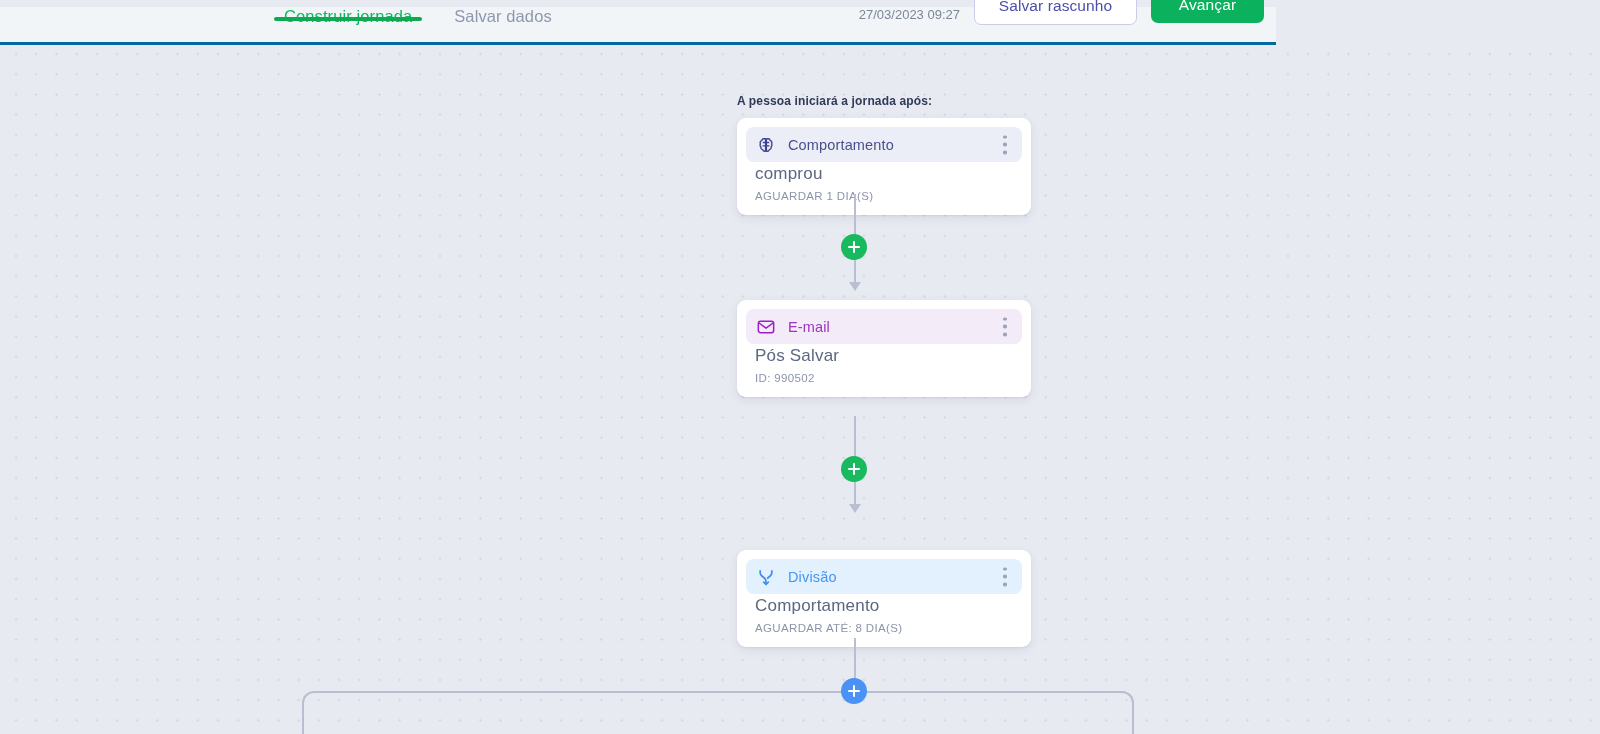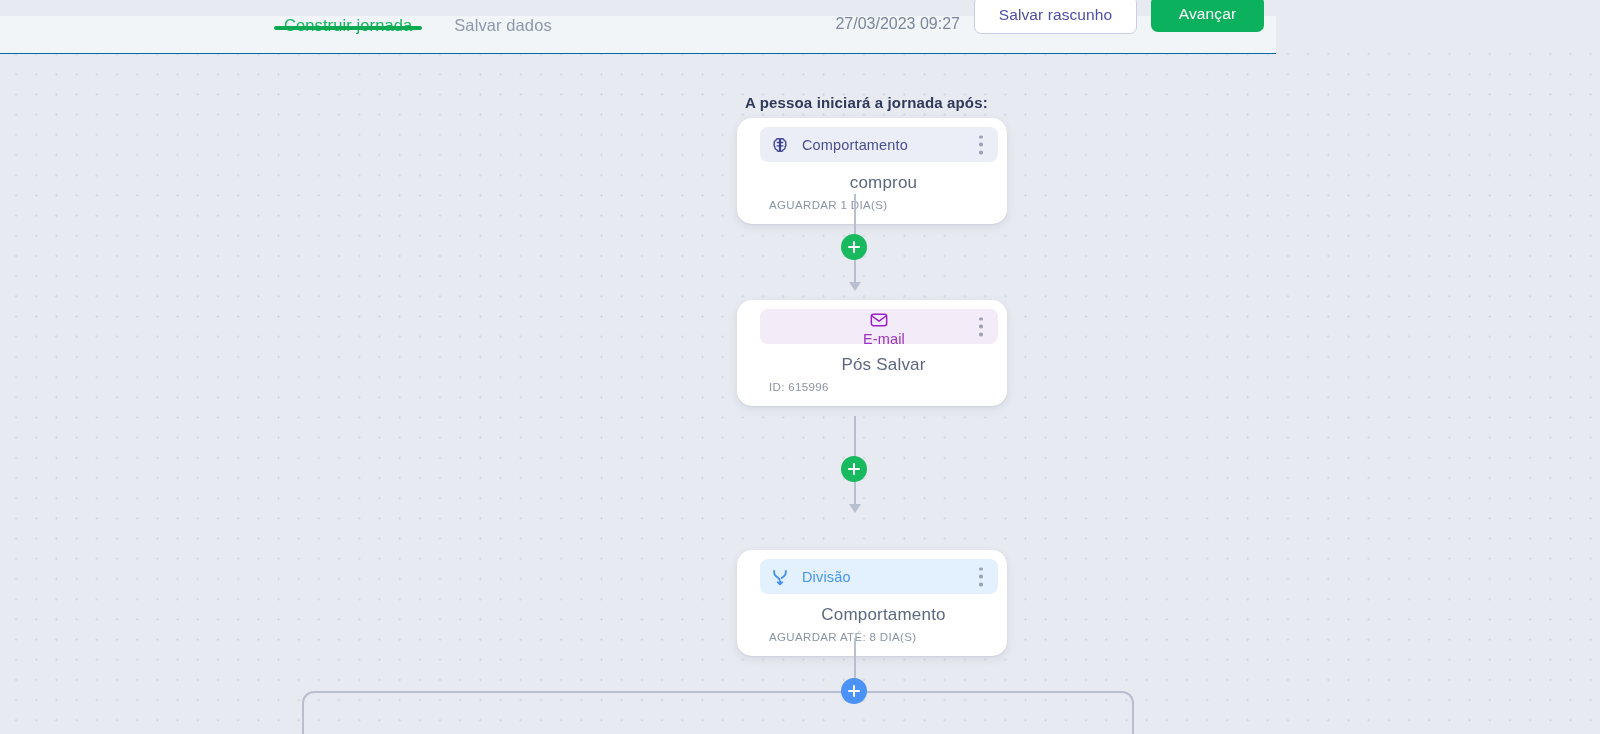--- a/index.html
+++ b/index.html
@@ -14,25 +14,25 @@
   #app {
     position: relative;
     width: 1600px;
     height: 734px;
     background: #e8eaf1;
   }
 
   
   .header {
     position: absolute;
-    left: 0; top: 16px;
+    left: 0; top: 7px;
     width: 1276px;
     height: 38px;
     background: #f2f5f7;
-    border-bottom: 1px solid #0369a1;
+    border-bottom: 3px solid #0369a1;
     z-index: 20;
   }
 
   .tabs {
     position: absolute;
     left: 280px; top: 0;
     height: 38px;
     display: flex;
     align-items: flex-start;
     gap: 34px;
@@ -64,21 +64,21 @@
   .header-right {
     position: absolute;
     right: 12px; top: 0;
     height: 38px;
     display: flex;
     align-items: flex-start;
     gap: 14px;
   }
 
   .timestamp {
-    font-size: 16px;
+    font-size: 13px;
     color: #7c879a;
     line-height: 16px;
     padding-top: 0;
     white-space: nowrap;
   }
 
   .btn-draft {
     display: flex;
     align-items: center;
     justify-content: center;
@@ -123,37 +123,36 @@
     background-size: 20.2px 20.2px;
     background-position: 6px 6px;
     overflow: hidden;
   }
 
   
   .flow-heading {
     position: absolute;
     left: 737px;
     top: 56px;
-    font-size: 15px;
+    font-size: 12px;
     font-weight: bold;
     color: #2f3a5a;
     letter-spacing: .15px;
     white-space: nowrap;
-    margin-left: 8px;
   }
 
   
   .node {
     position: absolute;
-    width: 270px;
+    width: 294px;
     background: #ffffff;
-    border-radius: 15px;
+    border-radius: 9px;
     box-shadow: 0 3px 10px rgba(58, 70, 105, .10),
                 0 1px 2px rgba(58, 70, 105, .07);
-    padding: 9px 9px 13px 23px;
+    padding: 9px 9px 13px 9px;
   }
 
   .node-header {
     display: flex;
     align-items: center;
     height: 35px;
     border-radius: 8px;
     padding: 0 10px 0 9px;
     position: relative;
   }
@@ -187,42 +186,41 @@
     cursor: pointer;
   }
   .kebab i {
     display: block;
     width: 3.6px; height: 3.6px;
     border-radius: 50%;
     background: #9aa2b8;
   }
 
   .node-title {
-    margin: 11px 0 0 9px;
+    margin: 2px 0 0 9px;
     font-size: 17px;
     color: #5d6780;
     letter-spacing: .2px;
     line-height: 20px;
     white-space: nowrap;
-    text-align: center;
   }
 
   .node-sub {
     margin: 6px 0 0 9px;
     font-size: 11.5px;
     color: #8b94a8;
     letter-spacing: .35px;
     white-space: nowrap;
   }
 
   
   .hdr-behavior { background: #eceef7; }
   .hdr-behavior .label { color: #4a4f8c; }
 
-  .hdr-email { background: #f3ebf8; flex-direction: column; }
+  .hdr-email { background: #f3ebf8; }
   .hdr-email .label { color: #9b35bd; }
 
   .hdr-split { background: #e3f0fd; }
   .hdr-split .label { color: #4596f0; }
 
   
   .conn {
     position: absolute;
     width: 2px;
     background: #b9bed0;
@@ -333,21 +331,21 @@
           </svg>
         </span>
         <span class="label">E-mail</span>
         <span class="kebab">
             <i></i>
             <i></i>
             <i></i>
           </span>
       </div>
       <div class="node-title">Pós Salvar</div>
-      <div class="node-sub">ID: 615996</div>
+      <div class="node-sub">ID: 990502</div>
     </div>
 
     <div class="conn" style="left:854px; top:378px; height:88px;"></div>
     <div class="arrowhead" style="left:849px; top:466px;"></div>
     <div class="plus plus-green" style="left:841px; top:418px;"></div>
 
     <div class="node" style="left:737px; top:512px;">
       <div class="node-header hdr-split">
         <span class="icon">
           <svg width="20" height="20" viewBox="0 0 24 24" fill="none" stroke="#3f8ef0" stroke-width="2.1" stroke-linecap="round" stroke-linejoin="round">

